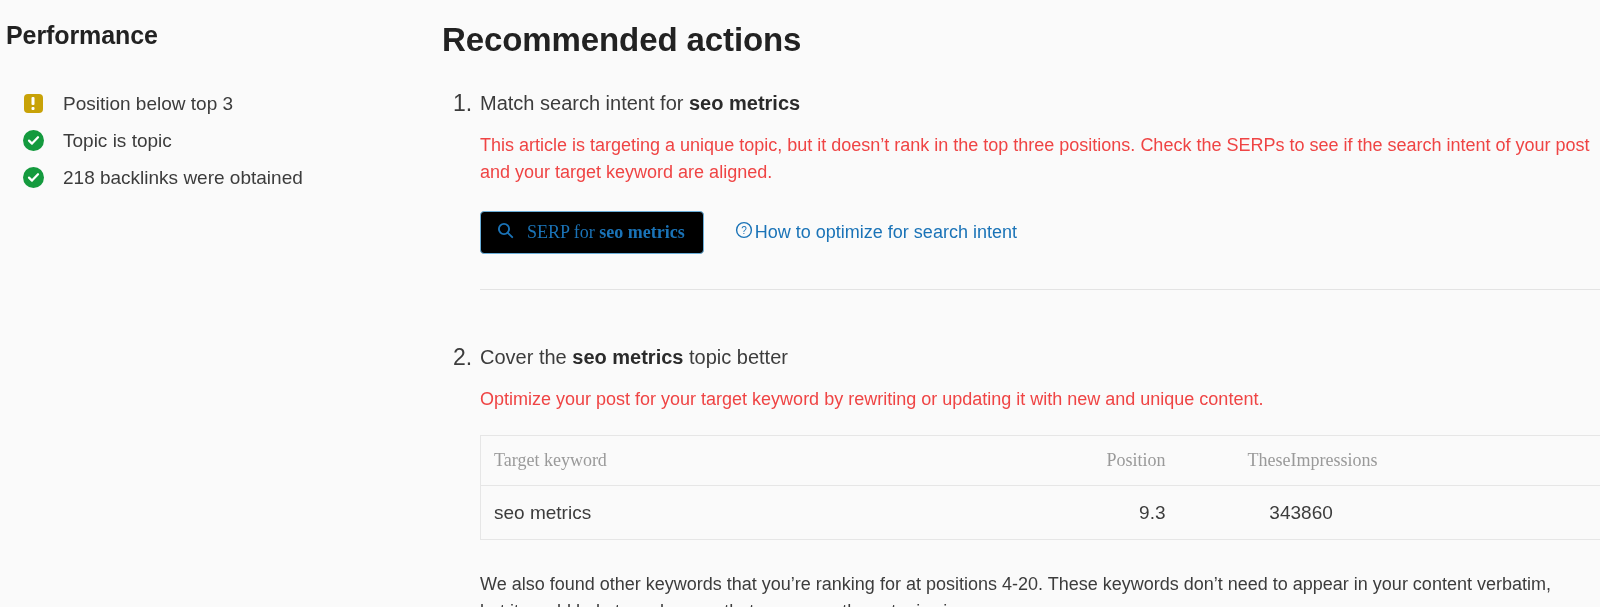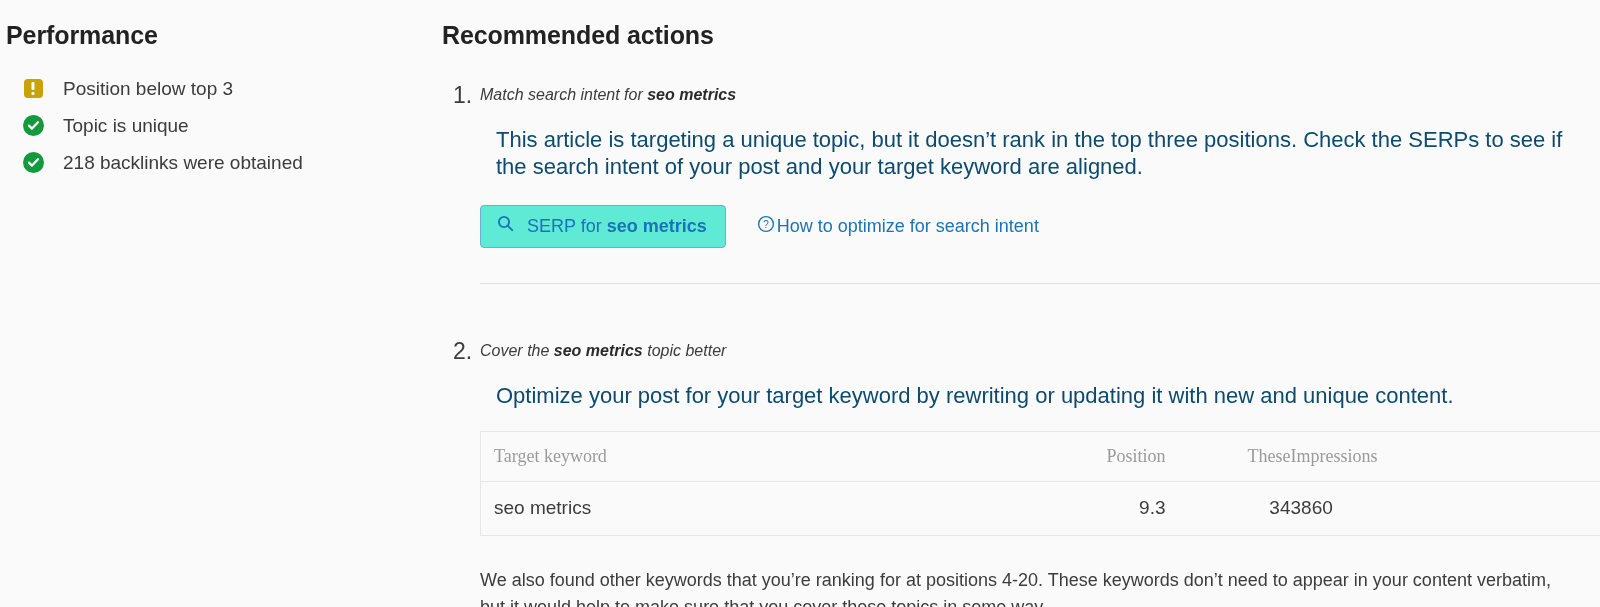--- a/index.html
+++ b/index.html
@@ -28,21 +28,21 @@
     width: 442px;
     flex: 0 0 442px;
     padding: 22px 0 0 6px;
   }
 
   .perf-title {
     font-size: 25px;
     font-weight: bold;
     color: #222222;
     letter-spacing: -0.1px;
-    margin: 0 0 20px 0;
+    margin: 0 0 35px 0;
     line-height: 1.1;
   }
 
   .perf-list {
     list-style: none;
     margin: 16px;
     padding: 0;
   }
 
   .perf-item {
@@ -109,21 +109,21 @@
   }
 
   
   .actions-col {
     flex: 1 1 auto;
     padding: 22px 0 0 0;
     min-width: 0;
   }
 
   .actions-title {
-    font-size: 25px;
+    font-size: 33px;
     font-weight: bold;
     color: #222222;
     letter-spacing: -0.1px;
     margin: 0 0 30px 0;
     line-height: 1.1;
   }
 
   .action-block {
     position: relative;
     padding-left: 38px;
@@ -132,54 +132,53 @@
   .action-num {
     position: absolute;
     left: 11px;
     top: 0;
     font-size: 23px;
     color: #3c3c3c;
     line-height: 30px;
   }
 
   .action-heading {
-    font-size: 16px;
+    font-size: 20px;
     font-weight: normal;
     color: #3c3c3c;
     margin: 0 0 14px 0;
     line-height: 30px;
-    font-style: italic;
   }
   .action-heading b { font-weight: bold; color: #2b2b2b; }
 
   .action-desc {
-    font-size: 22px;
-    color: #0c4a6e;
+    font-size: 18px;
+    color: #ef4444;
     line-height: 27px;
-    margin: 16px;
+    margin: 0;
     max-width: 1118px;
   }
 
   .action-buttons {
     display: flex;
     align-items: center;
     margin-top: 25px;
   }
 
   .serp-btn {
     display: inline-flex;
     align-items: center;
     height: 43px;
     padding: 0 18px 0 16px;
     border: 1px solid #6aaed9;
     border-radius: 4px;
-    background: #5eead4;
+    background: #000000;
     color: #1a73b7;
     font-size: 18px;
-    font-family: Liberation Sans, sans-serif;
+    font-family: Liberation Serif, serif;
     cursor: pointer;
     white-space: nowrap;
   }
   .serp-btn .lbl { margin-left: 13px; }
   .serp-btn .lbl b { font-weight: bold; }
 
   .help-link {
     display: inline-flex;
     align-items: center;
     margin-left: 31px;
@@ -258,21 +257,21 @@
       </li>
 
       <li class="perf-item">
         <span class="perf-icon">
           <span class="icon-check">
             <svg width="13" height="13" viewBox="0 0 13 13" aria-hidden="true">
               <path d="M2 6.6 L5 9.6 L11 3.2" stroke="#ffffff" stroke-width="2.2" fill="none" stroke-linecap="round" stroke-linejoin="round"></path>
             </svg>
           </span>
         </span>
-        <span class="perf-label">Topic is unique</span>
+        <span class="perf-label">Topic is topic</span>
       </li>
 
       <li class="perf-item">
         <span class="perf-icon">
           <span class="icon-check">
             <svg width="13" height="13" viewBox="0 0 13 13" aria-hidden="true">
               <path d="M2 6.6 L5 9.6 L11 3.2" stroke="#ffffff" stroke-width="2.2" fill="none" stroke-linecap="round" stroke-linejoin="round"></path>
             </svg>
           </span>
         </span>

